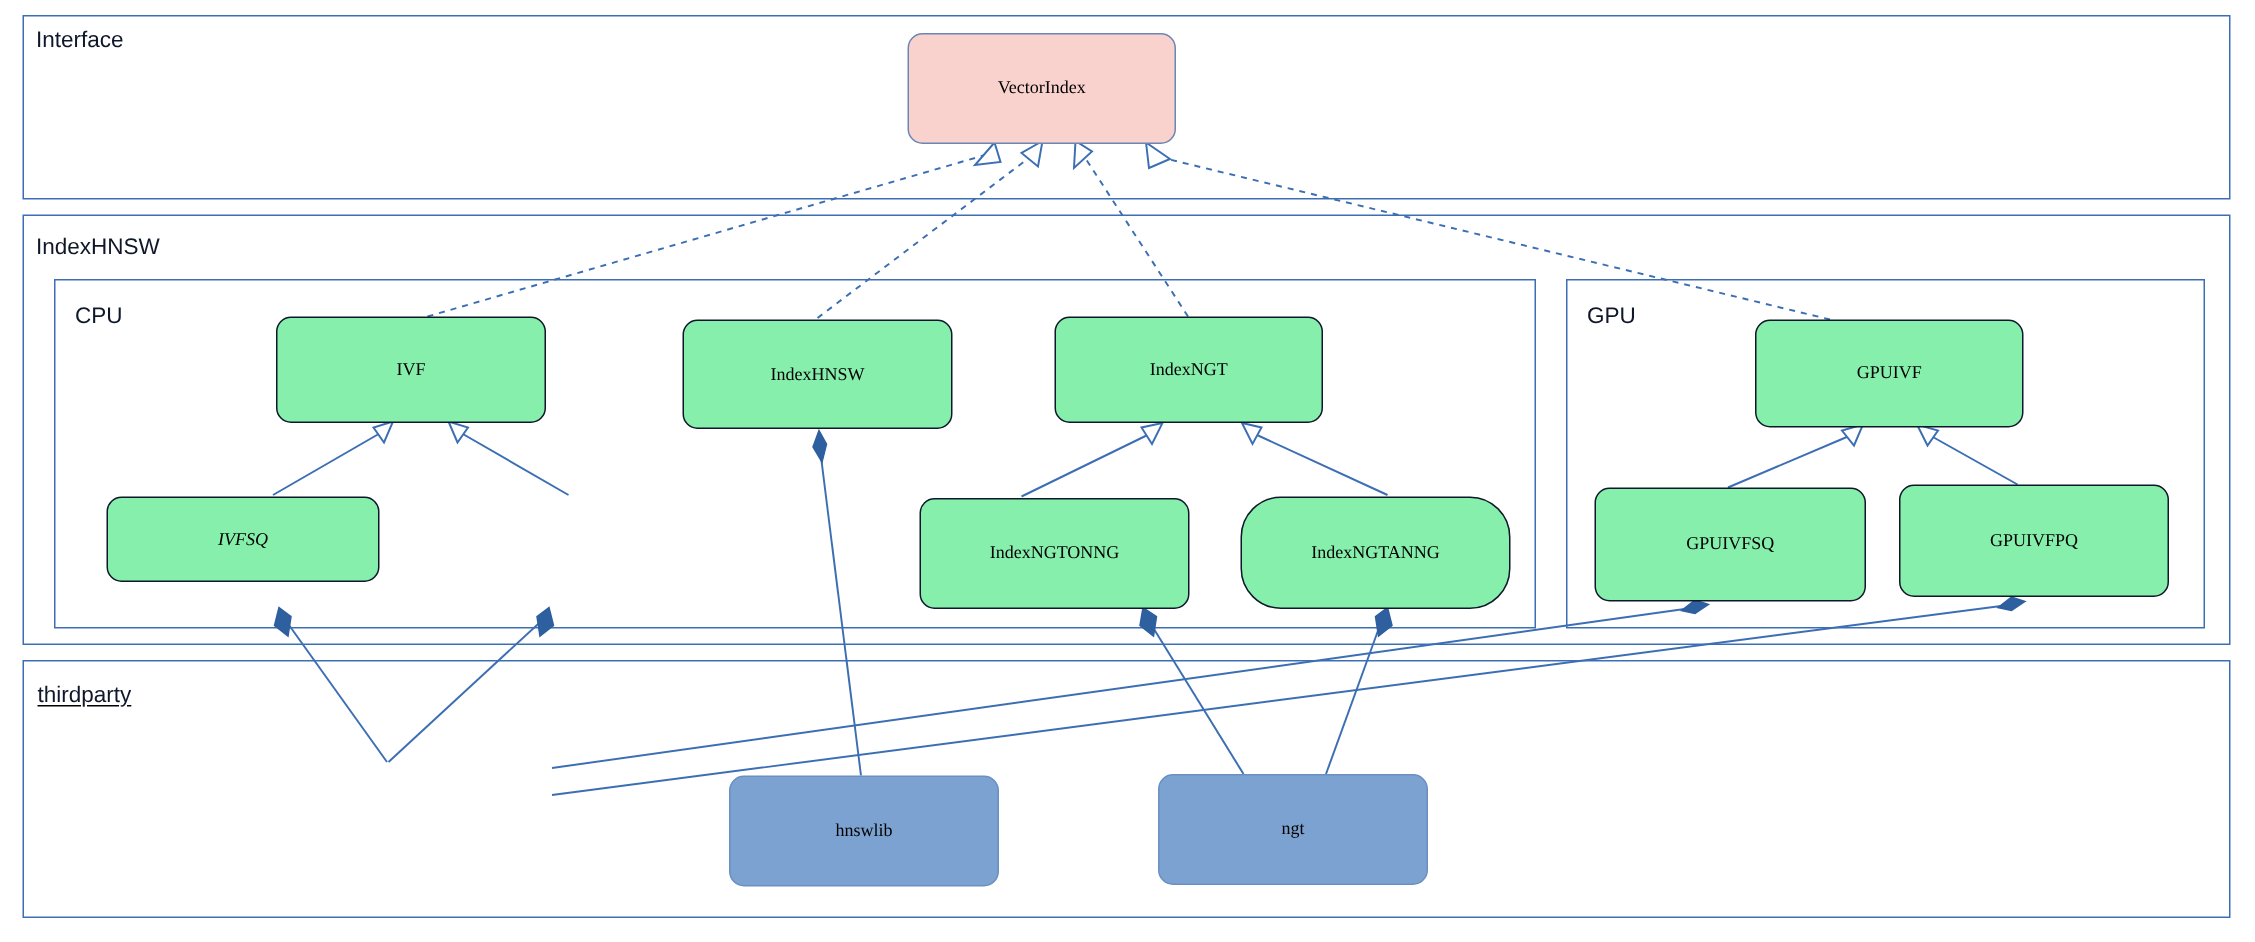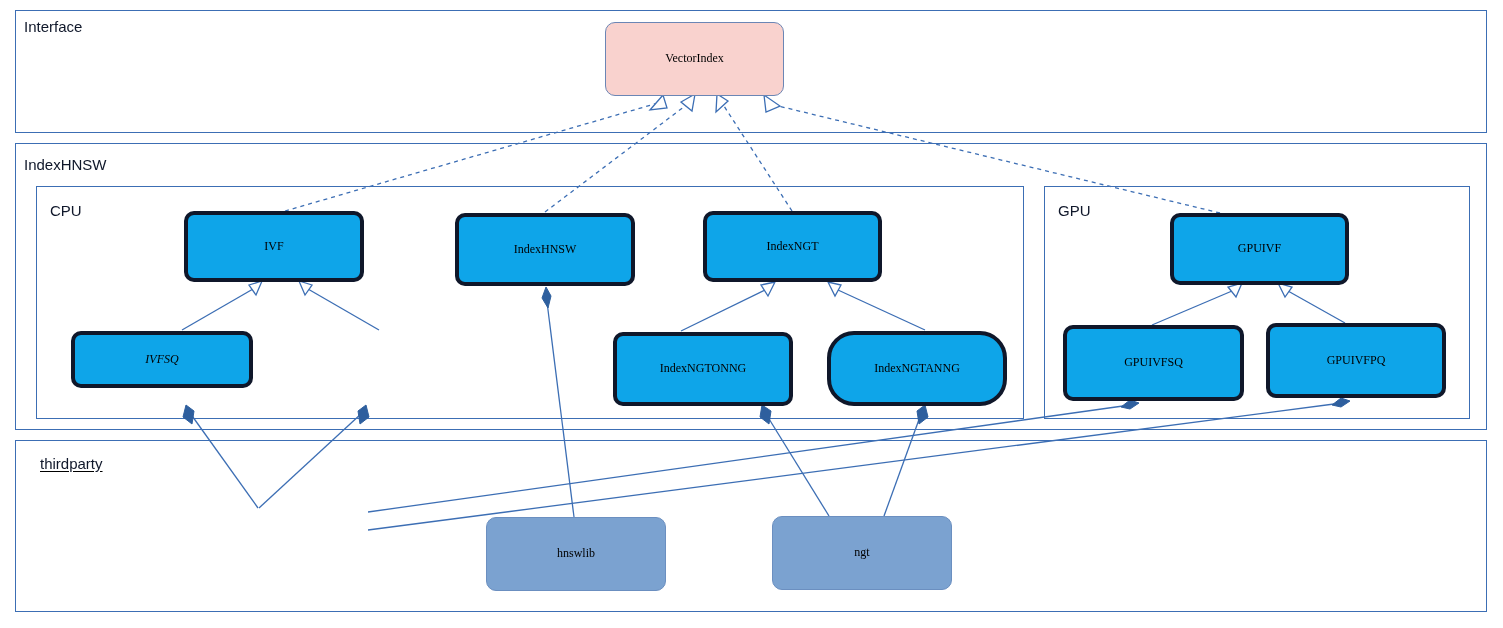--- a/index.html
+++ b/index.html
@@ -51,22 +51,22 @@
     color: #000000;
     text-align: right;
     line-height: 1.1;
     z-index: 3;
   }
   .node.iface {
     background: #f9d2ce;
     border: 1px solid #6b86b5;
   }
   .node.impl {
-    background: #0ea5e9;
-    border: 4px solid #0f172a;
+    background: #86efac;
+    border: 1px solid #0f172a;
   }
   .node.third {
     background: #7ba2d0;
     border: 1px solid #6b8fc0;
   }
   svg.links {
     position: absolute;
     left: 0;
     top: 0;
     width: 1503px;
@@ -107,21 +107,21 @@
   <div class="frame" style="left:15px; top:143px; width:1472px; height:287px;"></div>
   <div class="frame-label" style="left:24px; top:157px;">IndexHNSW</div>
 
   <div class="frame inner" style="left:36px; top:186px; width:988px; height:233px;"></div>
   <div class="frame-label" style="left:50px; top:203px;">CPU</div>
 
   <div class="frame inner" style="left:1044px; top:186px; width:426px; height:233px;"></div>
   <div class="frame-label" style="left:1058px; top:203px;">GPU</div>
 
   <div class="frame" style="left:15px; top:440px; width:1472px; height:172px;"></div>
-  <div class="frame-label misspelled" style="left:40px; top:456px;">thirdparty</div>
+  <div class="frame-label misspelled" style="left:25px; top:456px;">thirdparty</div>
 
   <svg class="links">
 
     <path class="edge-dashed" d="M 285,211 L 658,103"></path>
     <polygon class="tri-hollow" points="663,95 650,110 667,108"></polygon>
 
     <path class="edge-dashed" d="M 545,212 L 689,103"></path>
     <polygon class="tri-hollow" points="695,94 681,102 692,111"></polygon>
 
     <path class="edge-dashed" d="M 792,211 L 722,103"></path>

